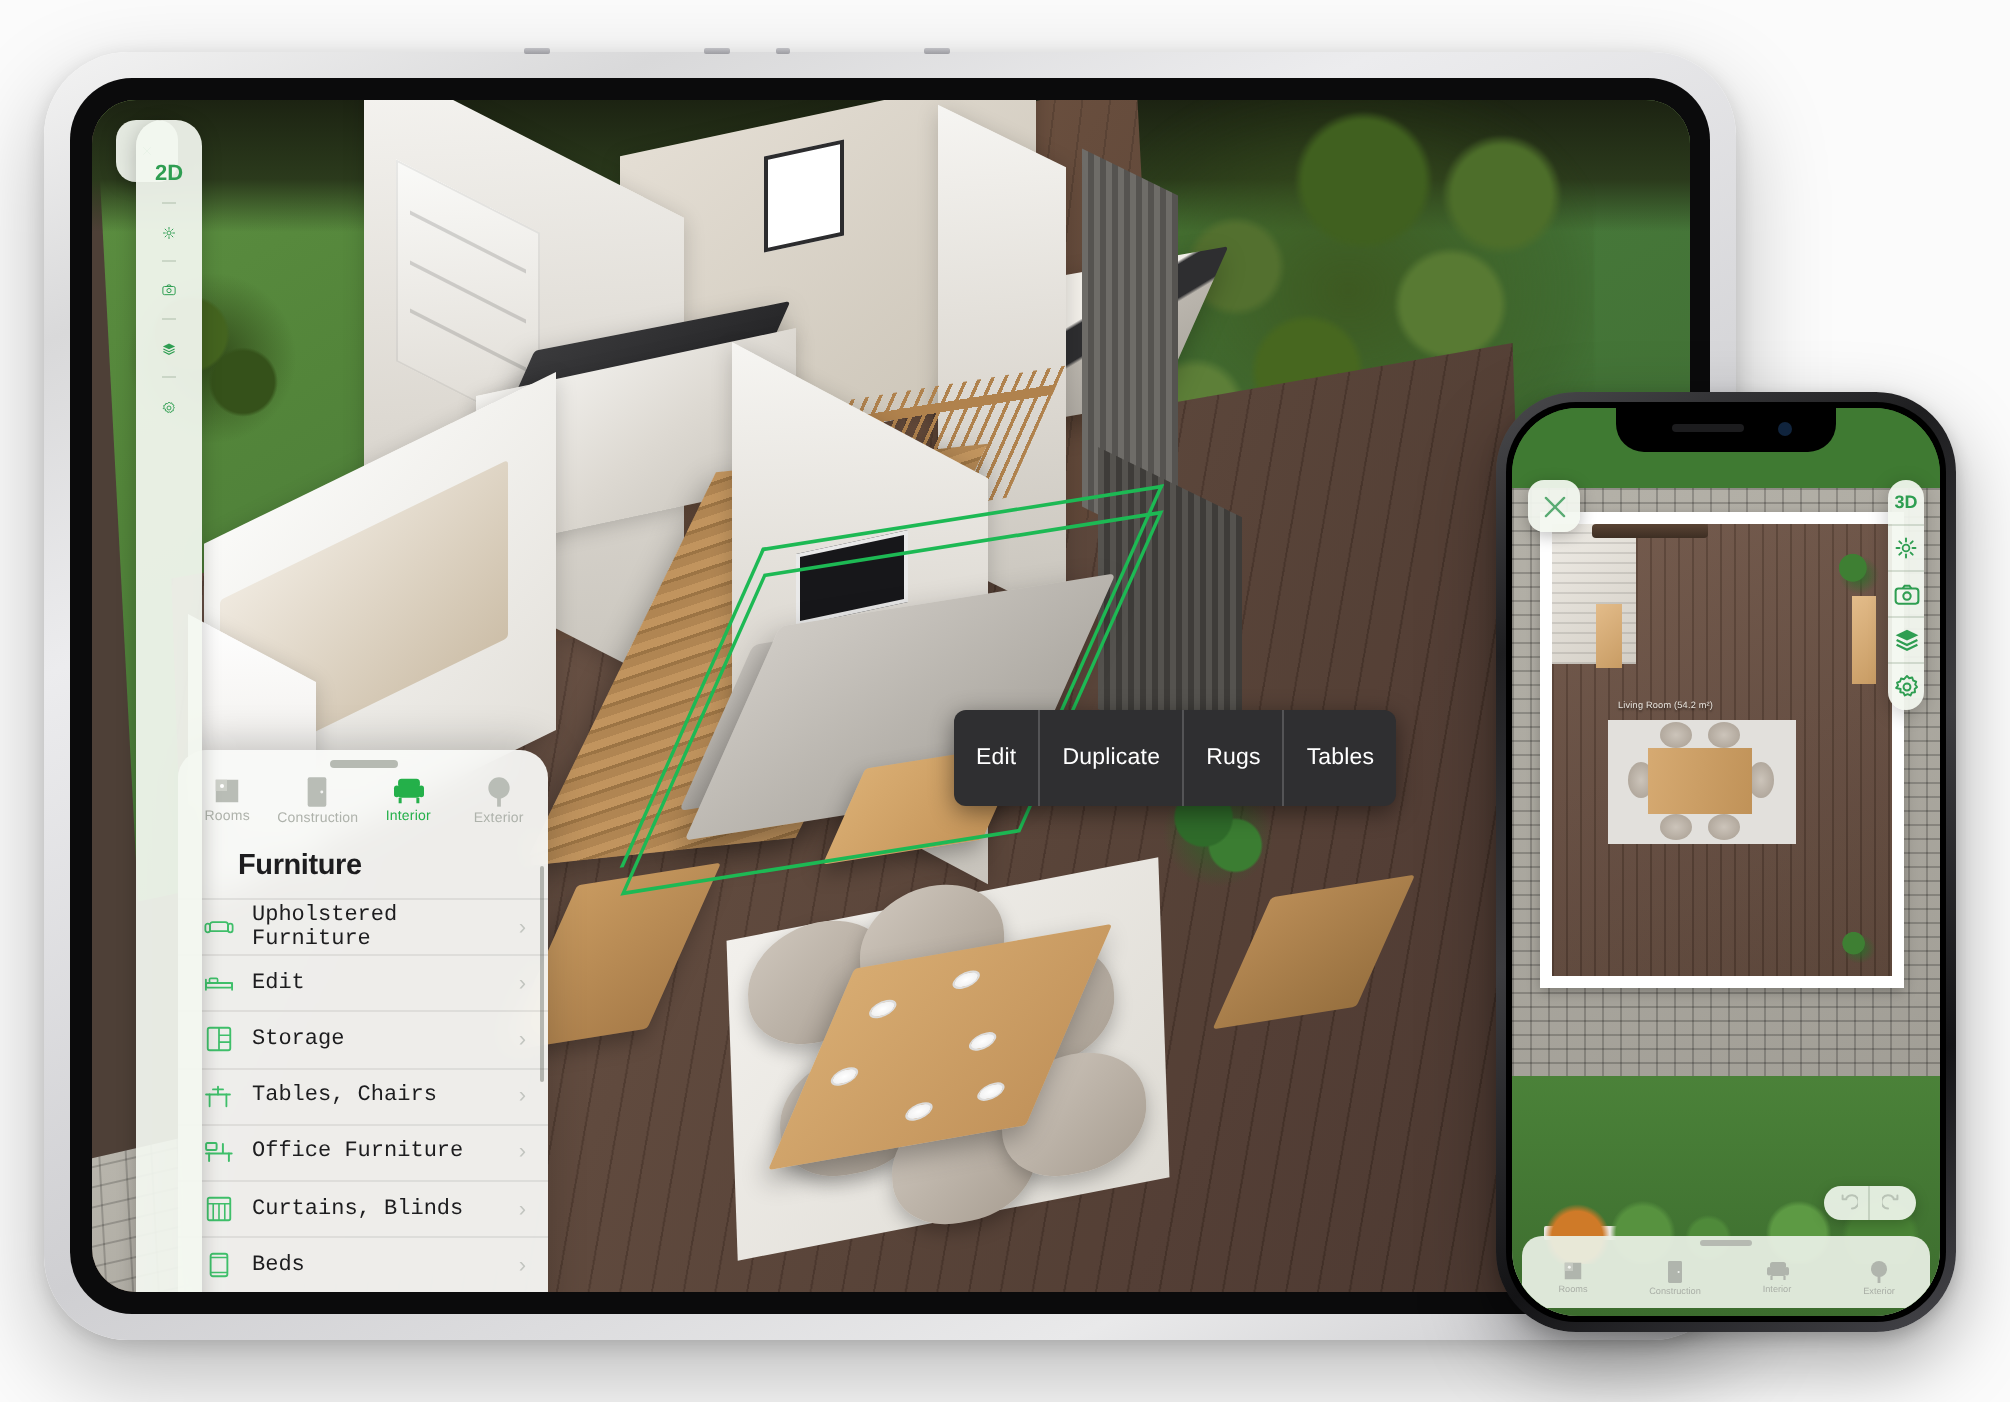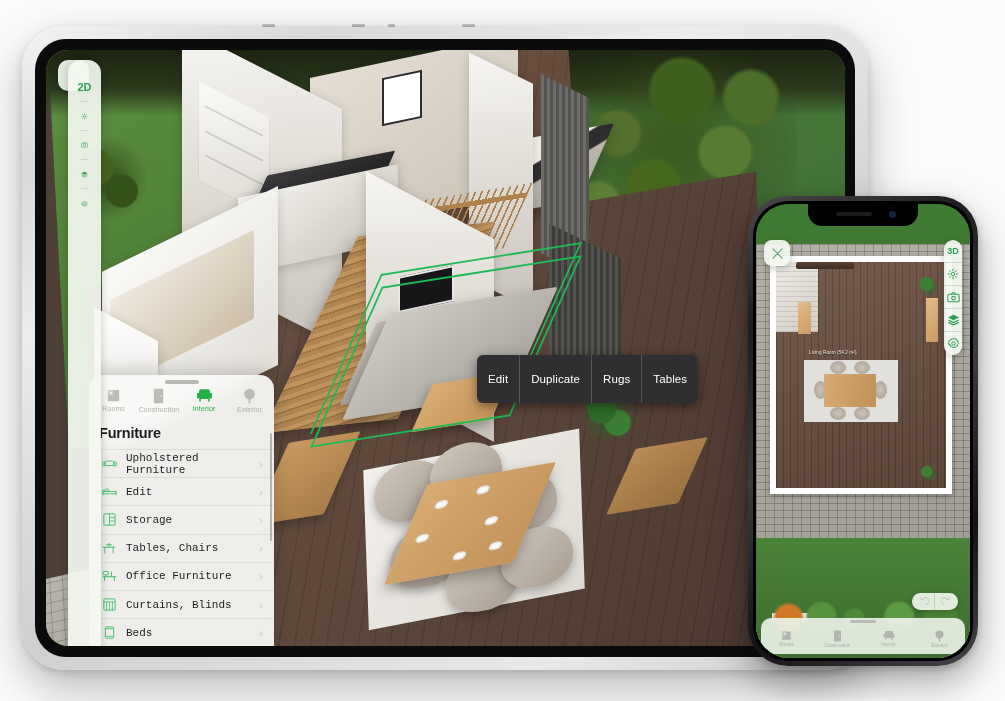--- a/index.html
+++ b/index.html
@@ -333,21 +333,21 @@
   }
   .ptabs { display: flex; padding: 4px 2px 5px; }
   .ptab {
     flex: 1; display: flex; flex-direction: column; align-items: center; gap: 2px;
     color: #aeb2ab; font-size: 7px; letter-spacing: .1px;
   }
   .ptab.active { color: #24b04a; }
   .ptab svg { display: block; }
   .panel-title {
     font-size: 14.5px; font-weight: 700; color: #1d1d1f;
-    padding: 7px 10px 8px; letter-spacing: -.2px;
+    padding: 7px 30px 8px; letter-spacing: -.2px;
   }
   .plist { border-top: 1px solid rgba(0,0,0,.07); }
   .prow {
     display: flex; align-items: center; gap: 9px;
     height: 28.2px; padding: 0 11px 0 12px;
     border-bottom: 1px solid rgba(0,0,0,.065);
     font-size: 11px; color: #1d1d1f;
   }
   .prow .pico { width: 16px; display: flex; justify-content: center; color: #3fbf6a; }
   .prow .plabel { flex: 1; font-family: Liberation Mono, monospace; }

